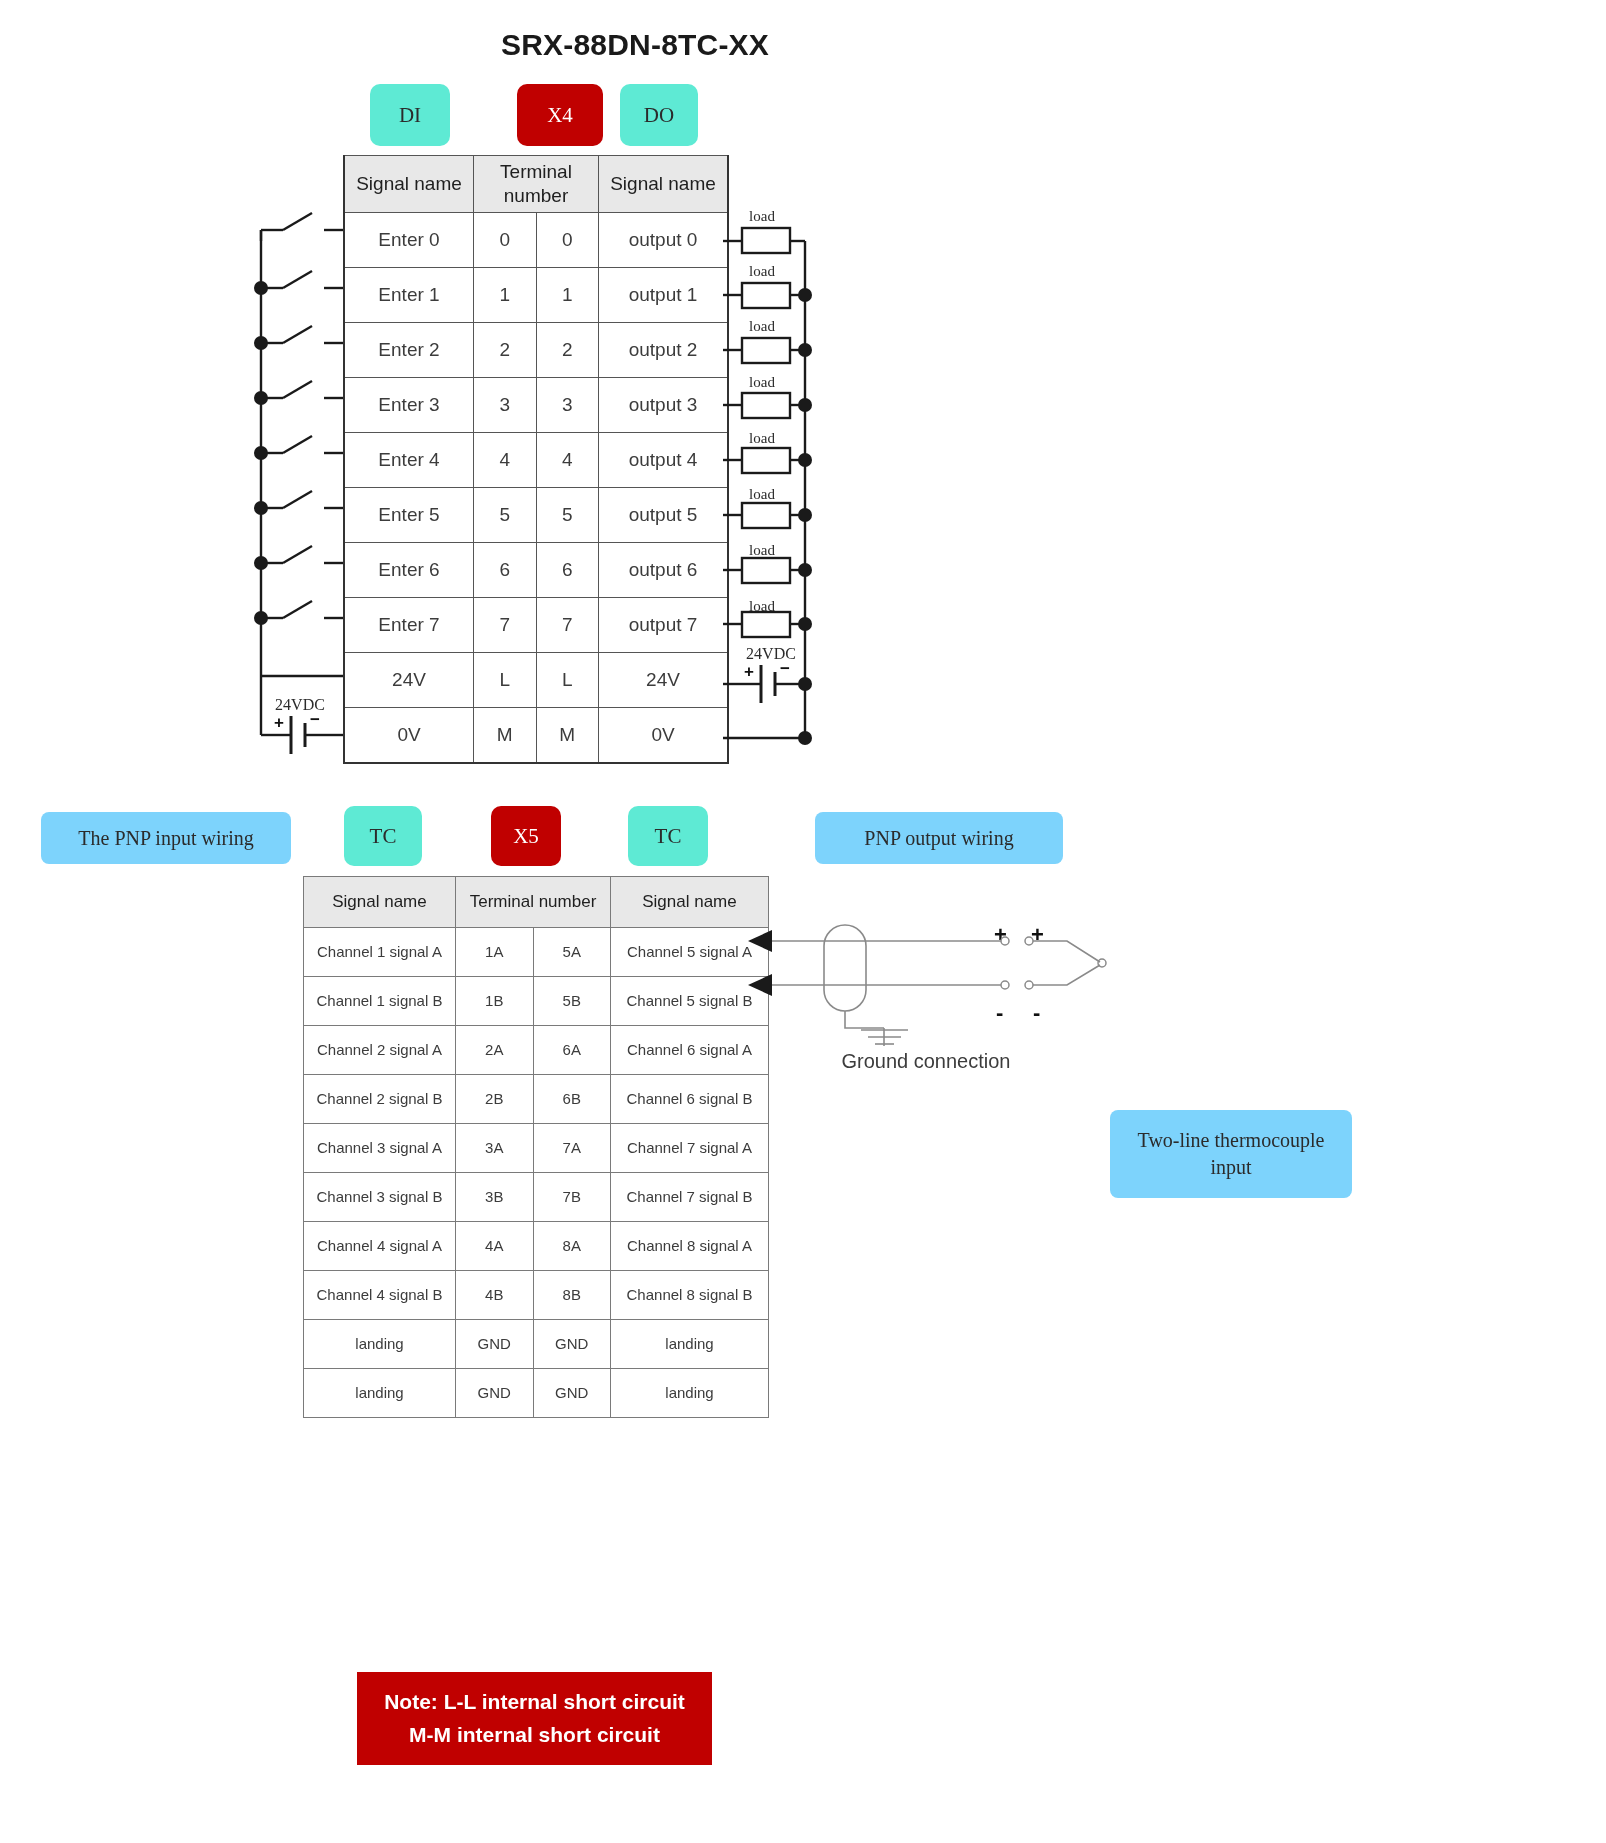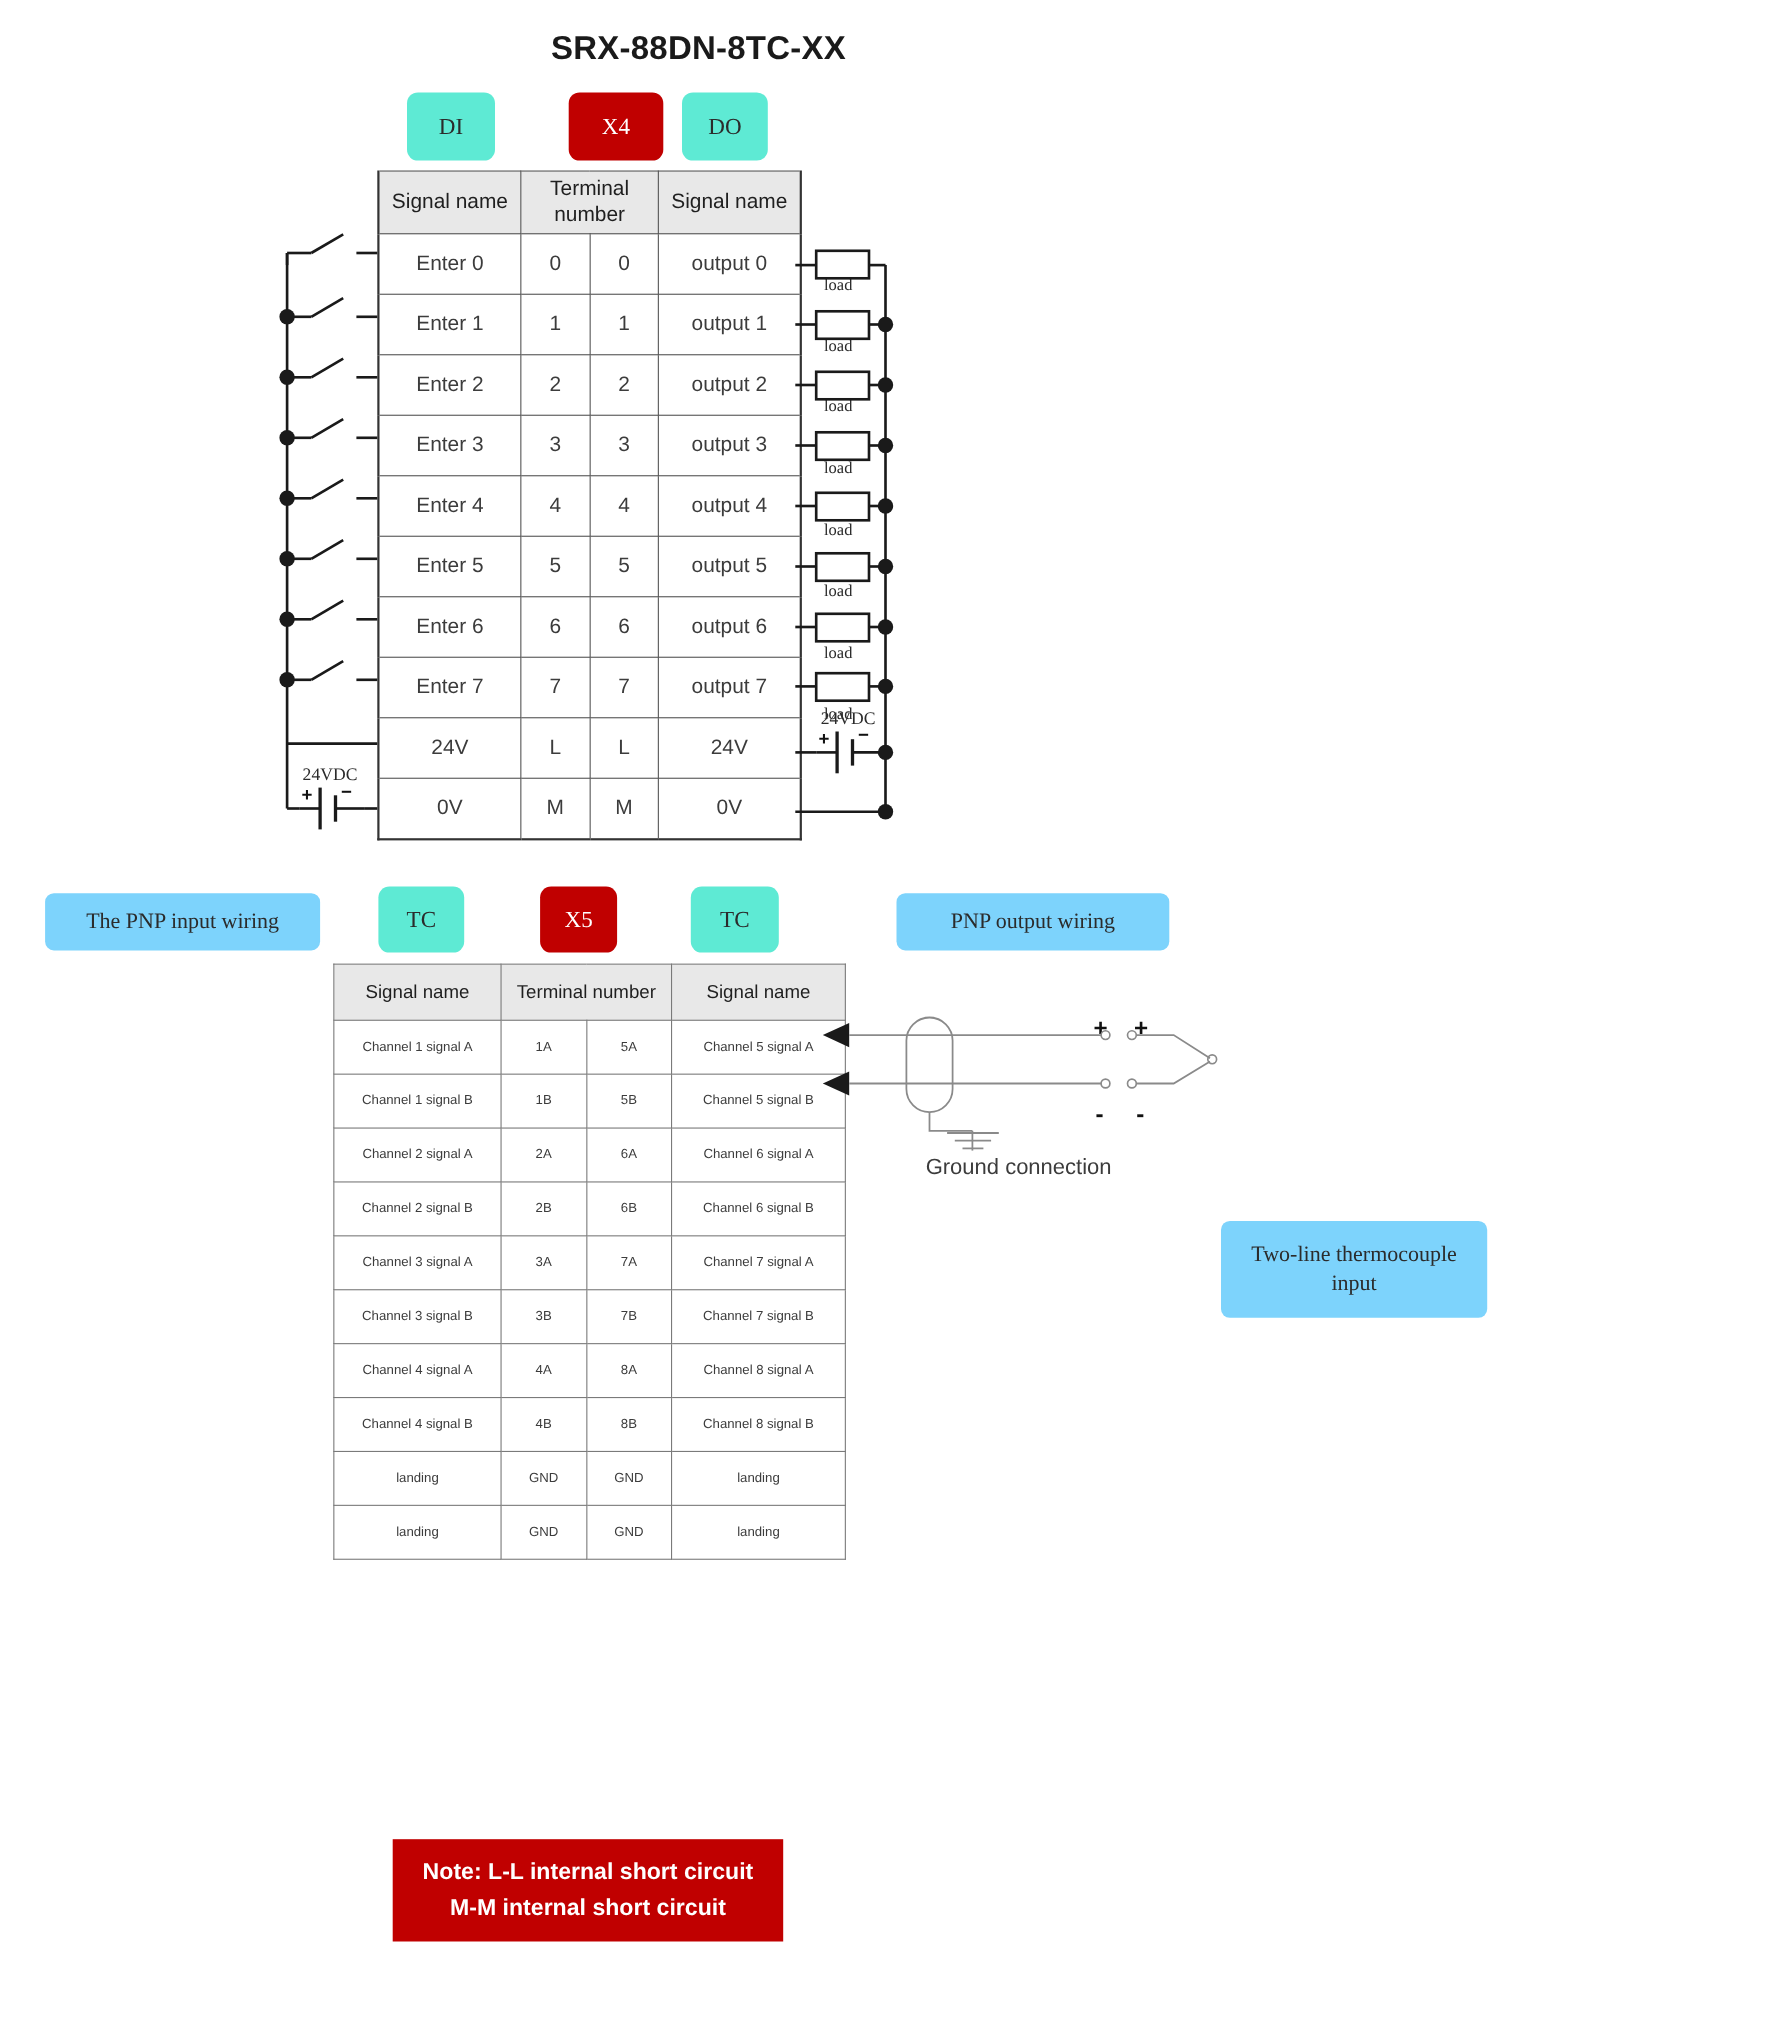--- a/index.html
+++ b/index.html
@@ -36,21 +36,21 @@
   }
   .tbl1 thead th{background:#e8e8e8;color:#1f1f1f;font-size:19px;height:56px;line-height:1.25;}
   .tbl1 .outer{border-left:2px solid #333;}
   .tbl1 .outerR{border-right:2px solid #333;}
 
   .tbl2{
     position:absolute;left:303px;top:876px;width:444px;
     table-layout:fixed;
   }
   .tbl2 td,.tbl2 th{
-    border:1px solid #7a7a7a;font-size:12px;font-weight:normal;
+    border:1px solid #7a7a7a;font-size:15px;font-weight:normal;
     color:#3c3c3c;text-align:center;vertical-align:middle;
     padding:2px 3px;height:44px;background:#ffffff;line-height:1.15;
   }
   .tbl2 thead th{background:#e8e8e8;color:#1f1f1f;font-size:17px;height:46px;}
 
   
   .callout{
     background:#7dd3fc;border-radius:8px;display:flex;align-items:center;
     justify-content:center;text-align:center;
     font-family:"Liberation Serif",serif;font-size:20px;color:#2b2b2b;
@@ -65,21 +65,21 @@
   }
 
   
   #wires{position:absolute;left:0;top:0;width:1606px;height:1843px;pointer-events:none;}
 
   .lbl-small{
     font-family:"Liberation Serif",serif;font-size:16px;color:#2b2b2b;
     text-align:center;
   }
   .lbl-load{
-    font-family:"Liberation Serif",serif;font-size:15px;color:#2b2b2b;text-align:center;margin-top:44px;
+    font-family:"Liberation Serif",serif;font-size:15px;color:#2b2b2b;text-align:center;
   }
   .lbl-pm{font-size:22px;font-weight:bold;color:#111;}
   .lbl-gnd{font-size:20px;color:#3c3c3c;}
 </style>
 </head>
 <body>
 
 <div class="abs" id="title">SRX-88DN-8TC-XX</div>
 
 <div class="abs chip grey" style="left:370px;top:84px;width:80px;height:62px;">

